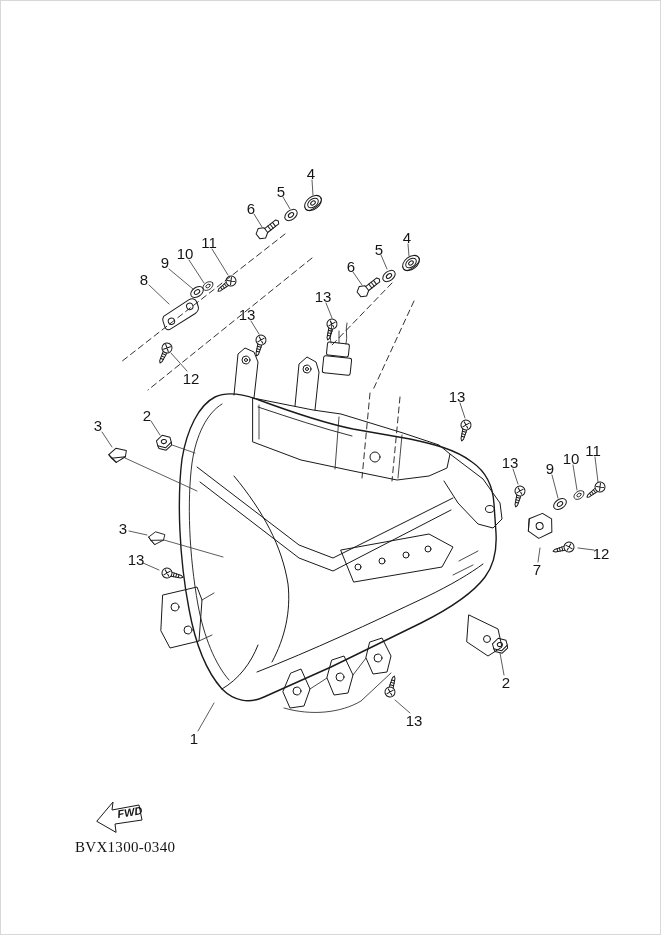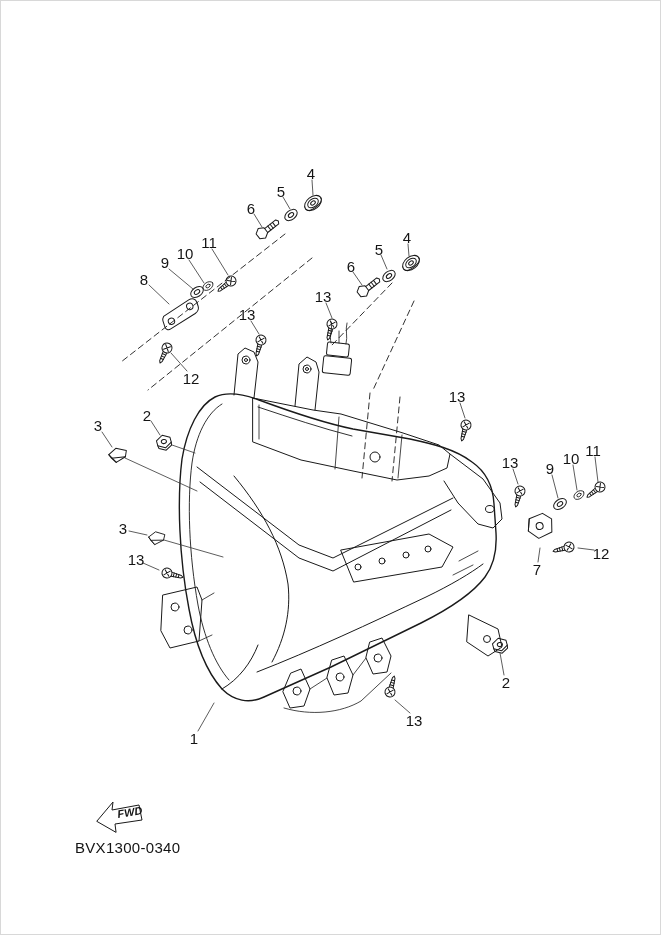--- a/index.html
+++ b/index.html
@@ -9,21 +9,21 @@
     font-family:"Liberation Sans",sans-serif;
   }
   .stage svg{position:absolute;left:0;top:0;}
   .callout-layer{position:absolute;left:0;top:0;width:100%;height:100%;pointer-events:none;}
   .callout{
     position:absolute;transform:translate(-50%,-50%);
     font-size:15px;line-height:1;color:#141414;white-space:nowrap;
   }
   .diagram-code{
     position:absolute;left:74px;top:838px;
-    font-size:15px;color:#141414;letter-spacing:.3px;
+    font-size:15px;color:#141414;letter-spacing:.3px;font-family:Liberation Serif, serif;
   }
 </style>
 </head>
 <body>
 
 <div class="stage">
 
   <svg width="661" height="935" viewBox="0 0 661 935">
     <defs>
       <g id="d-bolt">

